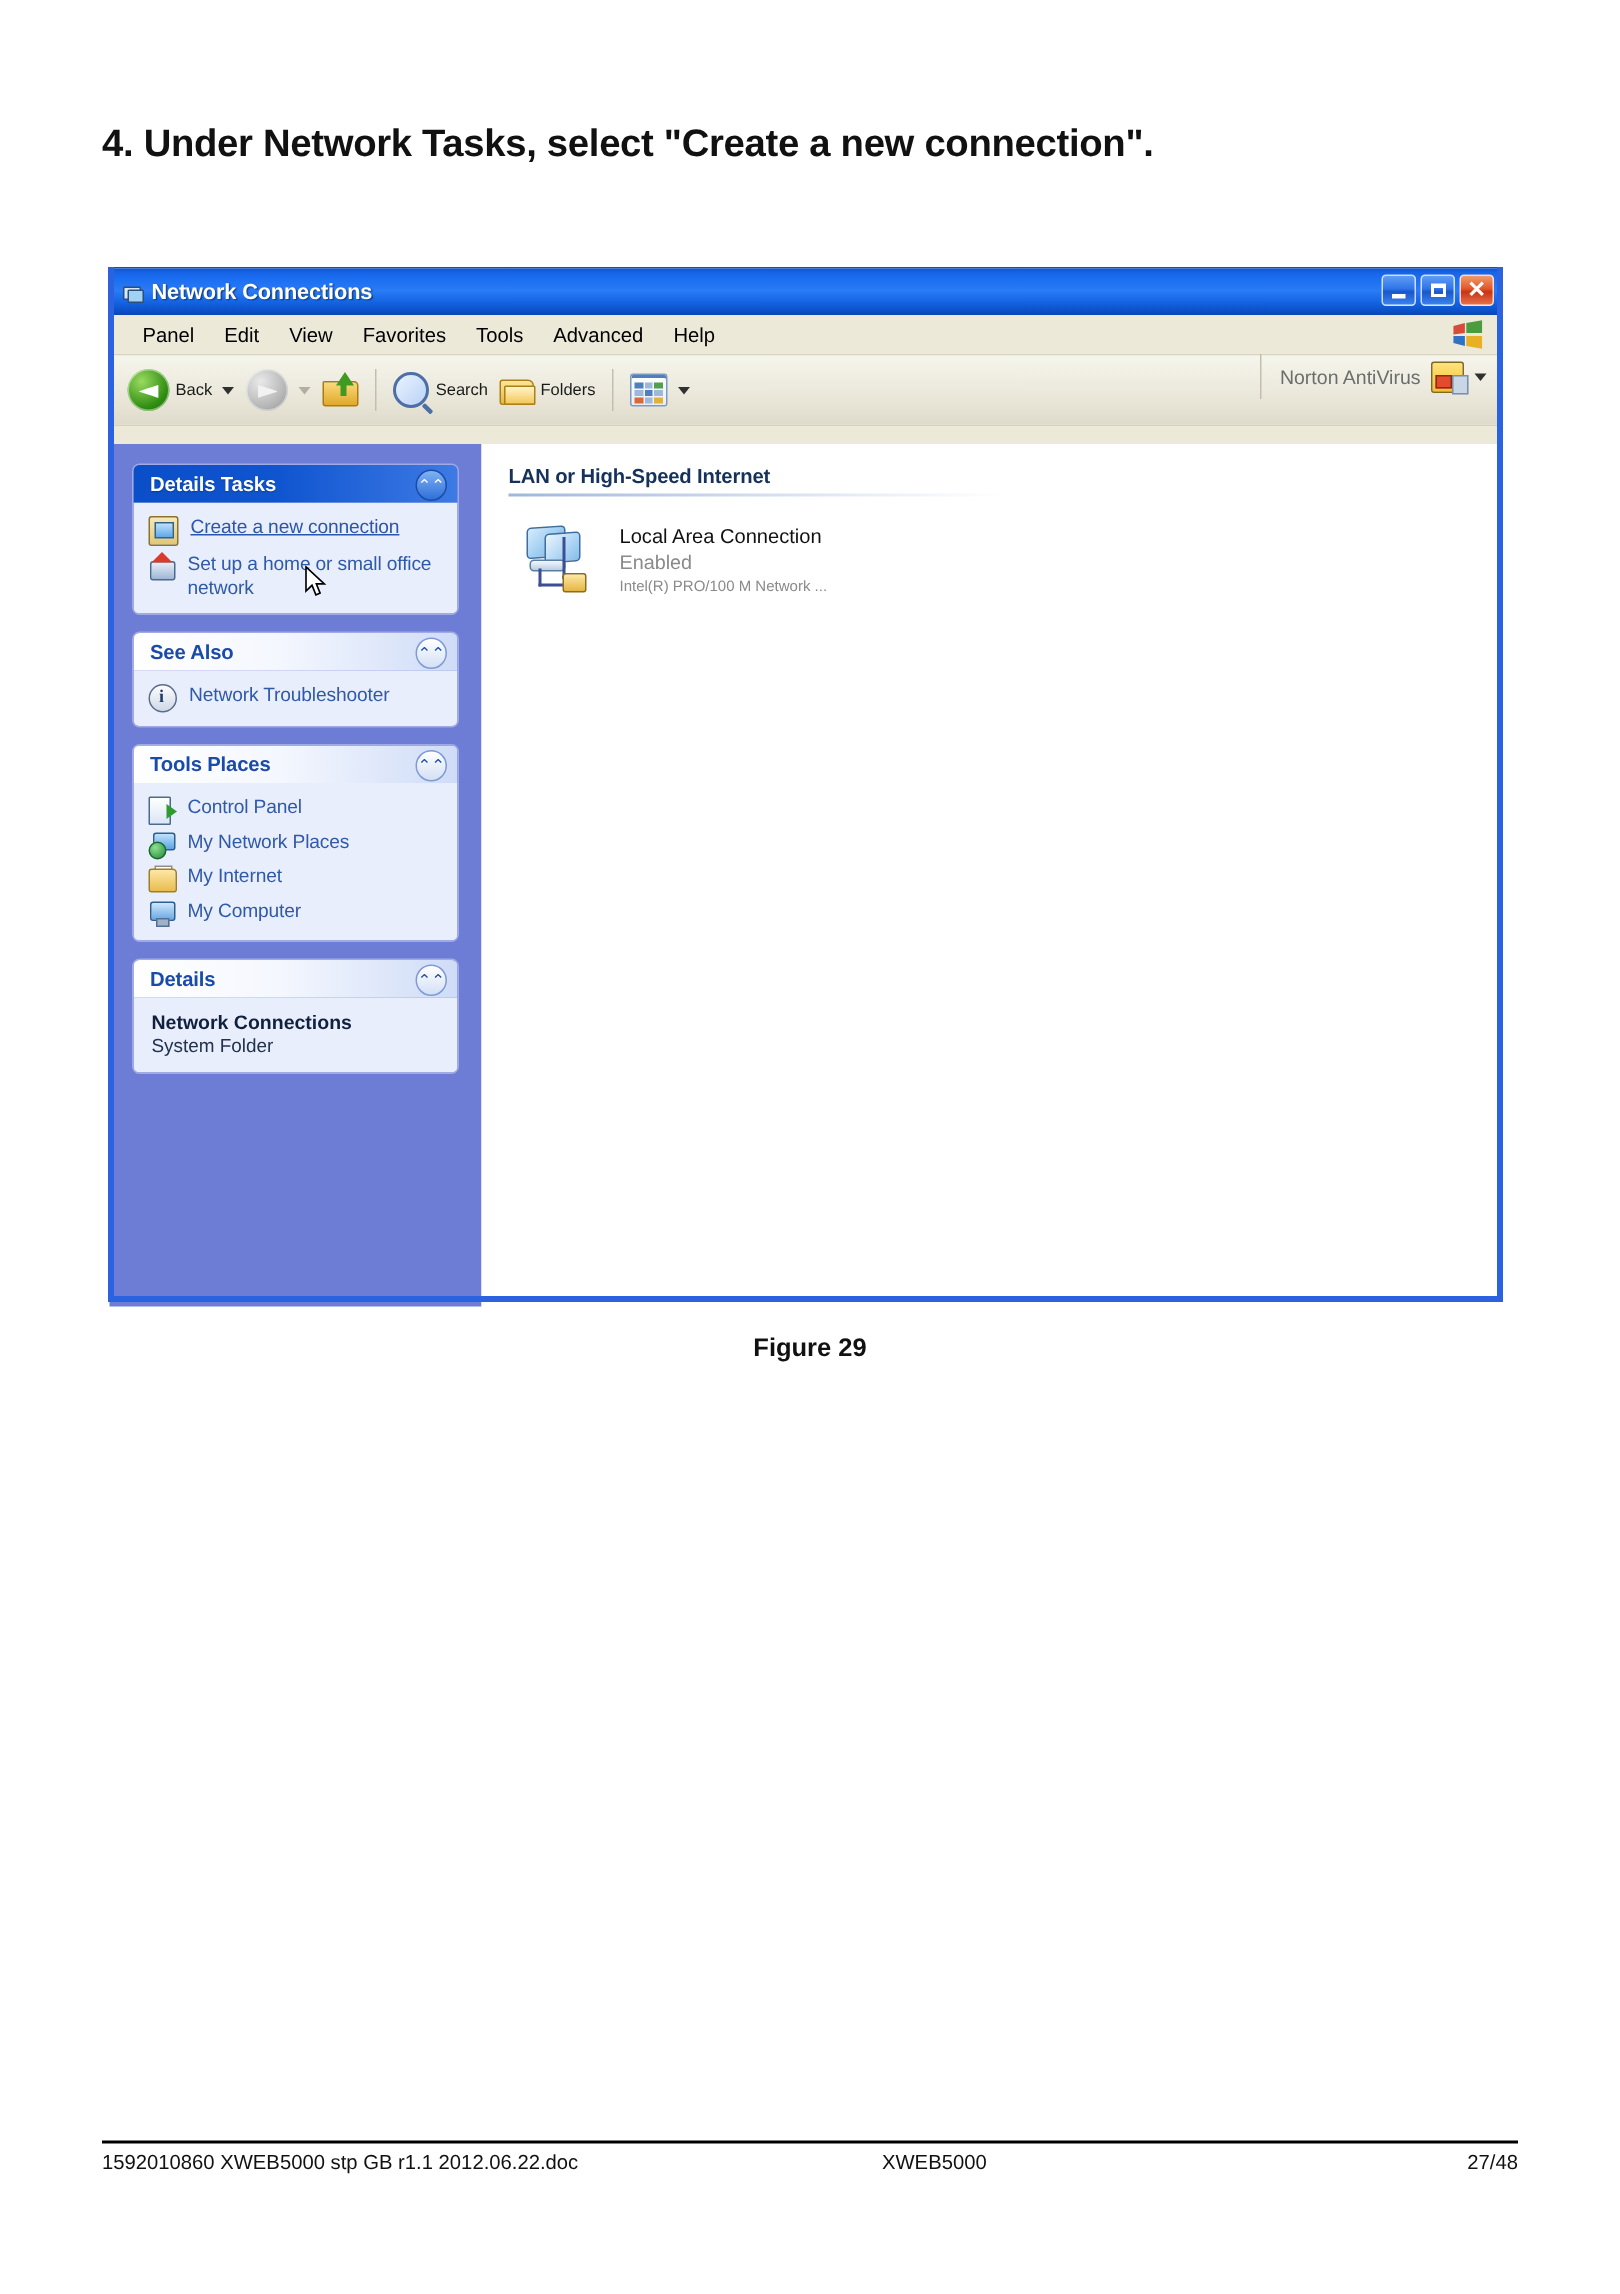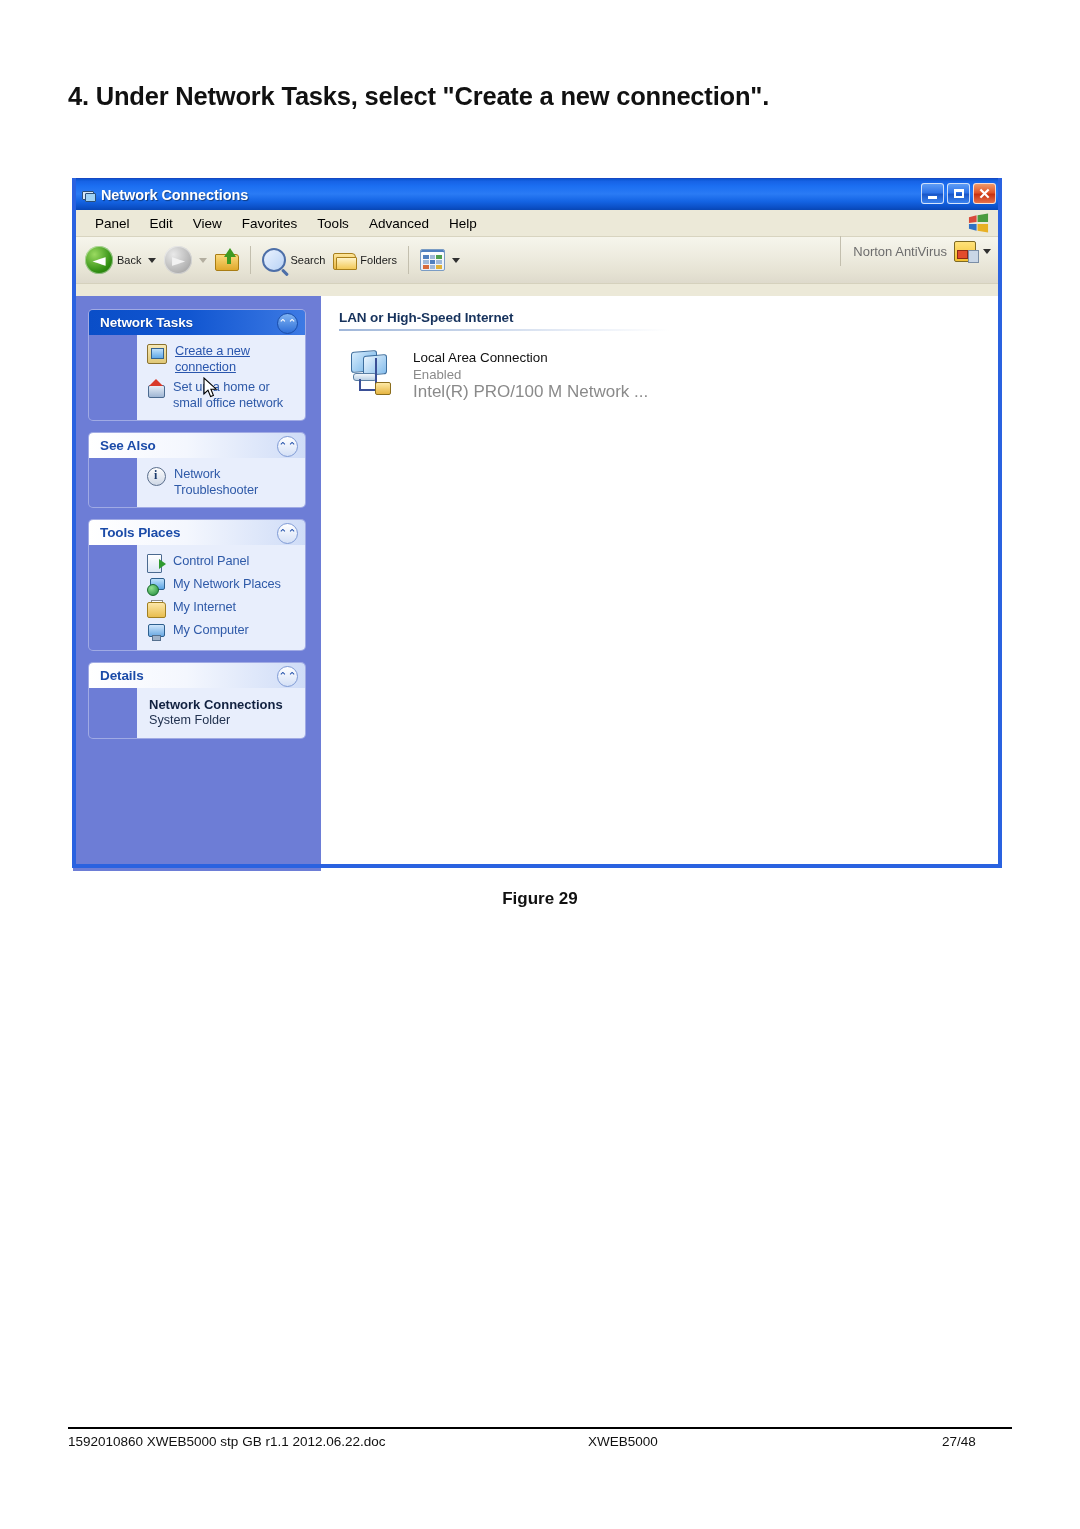--- a/index.html
+++ b/index.html
@@ -214,21 +214,20 @@
     background: linear-gradient(to bottom,#ffffff,#d4e0f6);
     border: 1px solid #7f9ad4;
     display:flex;align-items:center;justify-content:center;
   }
   .chev.onblue { background: linear-gradient(to bottom,#7fb3f2,#2f6fd8); border-color:#1a4da8; }
   .chev span { font-size:11px; line-height:1; color:#1b4ba8; font-family:"DejaVu Sans",sans-serif;}
   .chev.onblue span { color:#ffffff; }
   .panel-body {
     background: #e8eefc;
     padding: 8px 10px 9px 10px;
-    margin-left: 48px;
   }
   .row {
     display: flex;
     align-items: flex-start;
     margin-bottom: 4px;
     position: relative;
   }
   .row:last-child { margin-bottom: 0; }
   .row-ico {
     width: 18px; height: 18px;
@@ -294,21 +293,21 @@
   .conn-ico .scr1 { position:absolute; left:2px; top:2px; width:24px; height:19px; background:linear-gradient(135deg,#d6ecfc,#6fb1e8); border:1.5px solid #3d6e9e; border-radius:3px; transform: skewY(-4deg);}
   .conn-ico .scr2 { position:absolute; left:14px; top:6px; width:22px; height:18px; background:linear-gradient(135deg,#eaf5fe,#85bdec); border:1.5px solid #3d6e9e; border-radius:3px; transform: skewY(-4deg);}
   .conn-ico .base1 { position:absolute; left:4px; top:24px; width:22px; height:6px; background:linear-gradient(to bottom,#f2f7fc,#b9cfe3); border:1.5px solid #5b7fa3; border-radius:3px;}
   .conn-ico .wire { position:absolute; left:26px; top:9px; width:2px; height:28px; background:#3a4f96;}
   .conn-ico .wire2 { position:absolute; left:10px; top:30px; width:2px; height:12px; background:#3a4f96;}
   .conn-ico .wire3 { position:absolute; left:10px; top:40px; width:20px; height:2px; background:#3a4f96;}
   .conn-ico .wire4 { position:absolute; left:26px; top:35px; width:14px; height:2px; background:#3a4f96;}
   .conn-ico .plug { position:absolute; left:26px; top:33px; width:14px; height:11px; background:linear-gradient(to bottom,#fde9a6,#e6b542); border:1.5px solid #8b6d1c; border-radius:2px;}
   .conn-text .t1 { font-size: 13.4px; color:#111; line-height:17px;}
   .conn-text .t2 { font-size: 13.2px; color:#8a8a8a; line-height:17px;}
-  .conn-text .t3 { font-size: 17px; color:#8a8a8a; line-height:17px;}
+  .conn-text .t3 { font-size: 10px; color:#8a8a8a; line-height:17px;}
 
   
   .cursor {
     position: absolute;
     left: 203px; top: 377px;
     width: 16px; height: 22px;
     z-index: 40;
     pointer-events: none;
   }
 
@@ -333,21 +332,21 @@
   .footer {
     position: absolute;
     left: 68px; top: 1434px;
     width: 944px;
     display: flex;
     font-size: 13.5px;
     color: #111;
   }
   .footer .f-left { flex: 0 0 520px; }
   .footer .f-mid  { flex: 1 1 auto; }
-  .footer .f-right{ flex: 0 0 70px; }
+  .footer .f-right{ flex: 0 0 70px; text-align: right; }
 </style>
 </head>
 <body>
 
 <div class="page-heading">4. Under Network Tasks, select "Create a new connection".</div>
 
 <div class="win">
 
   <div class="titlebar">
     <div class="title-ico">
@@ -442,21 +441,21 @@
     </div>
   </div>
   <div class="addrline"></div>
 
   <div class="win-body">
 
     <div class="sidebar">
 
       <div class="panel">
         <div class="panel-head dark">
-          <div class="panel-title">Network Tasks</div>
+          <div class="panel-title">Details Tasks</div>
           <div class="chev onblue">
               <span>⌃⌃</span>
             </div>
         </div>
         <div class="panel-body">
           <div class="row">
             <div class="row-ico ic-newconn"></div>
             <div class="row-label link">Create a new connection</div>
           </div>
           <div class="row">

